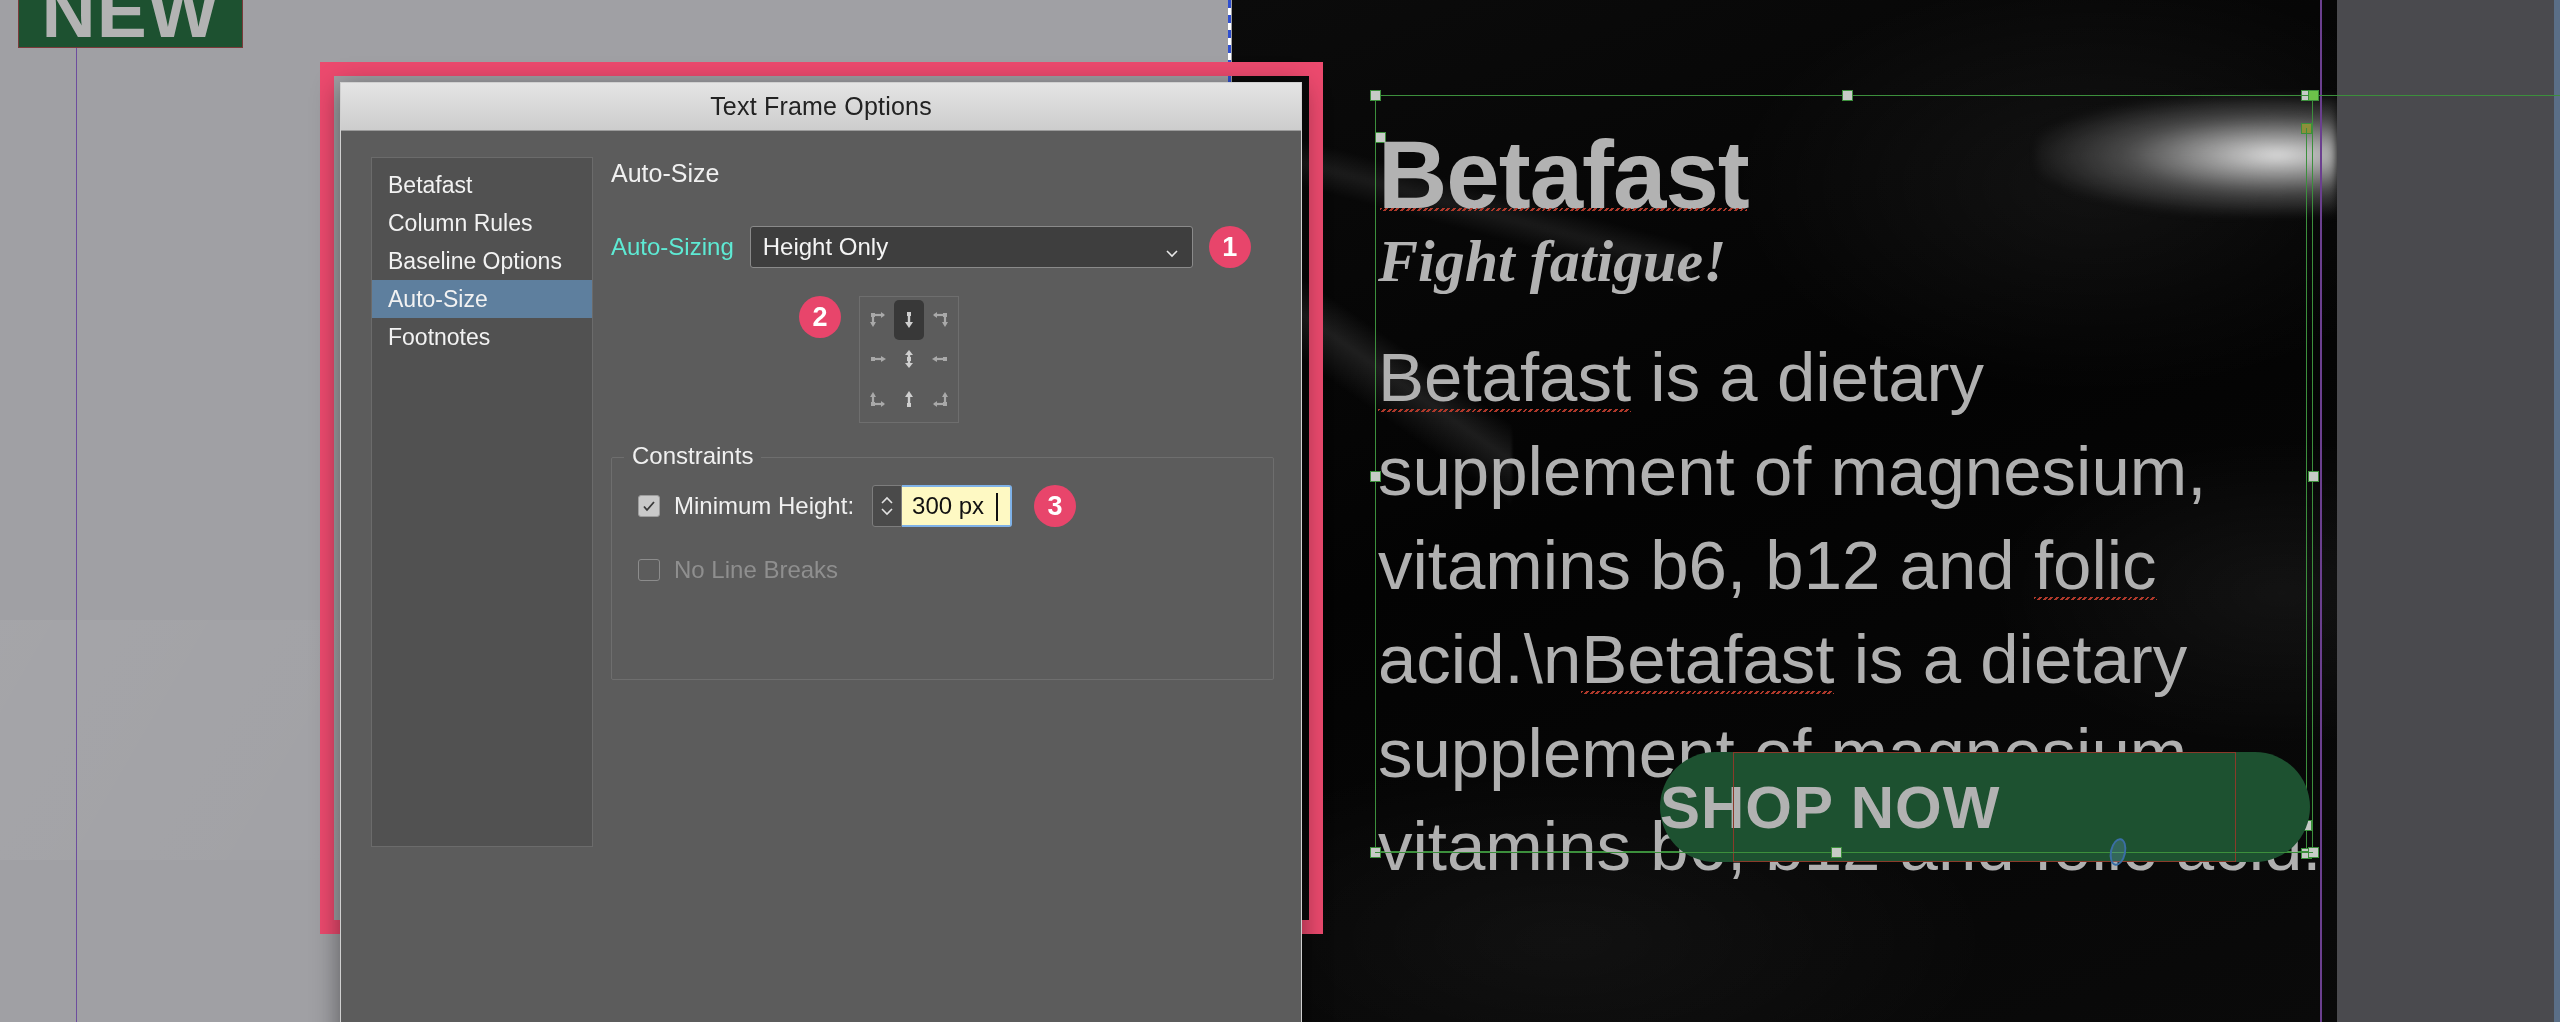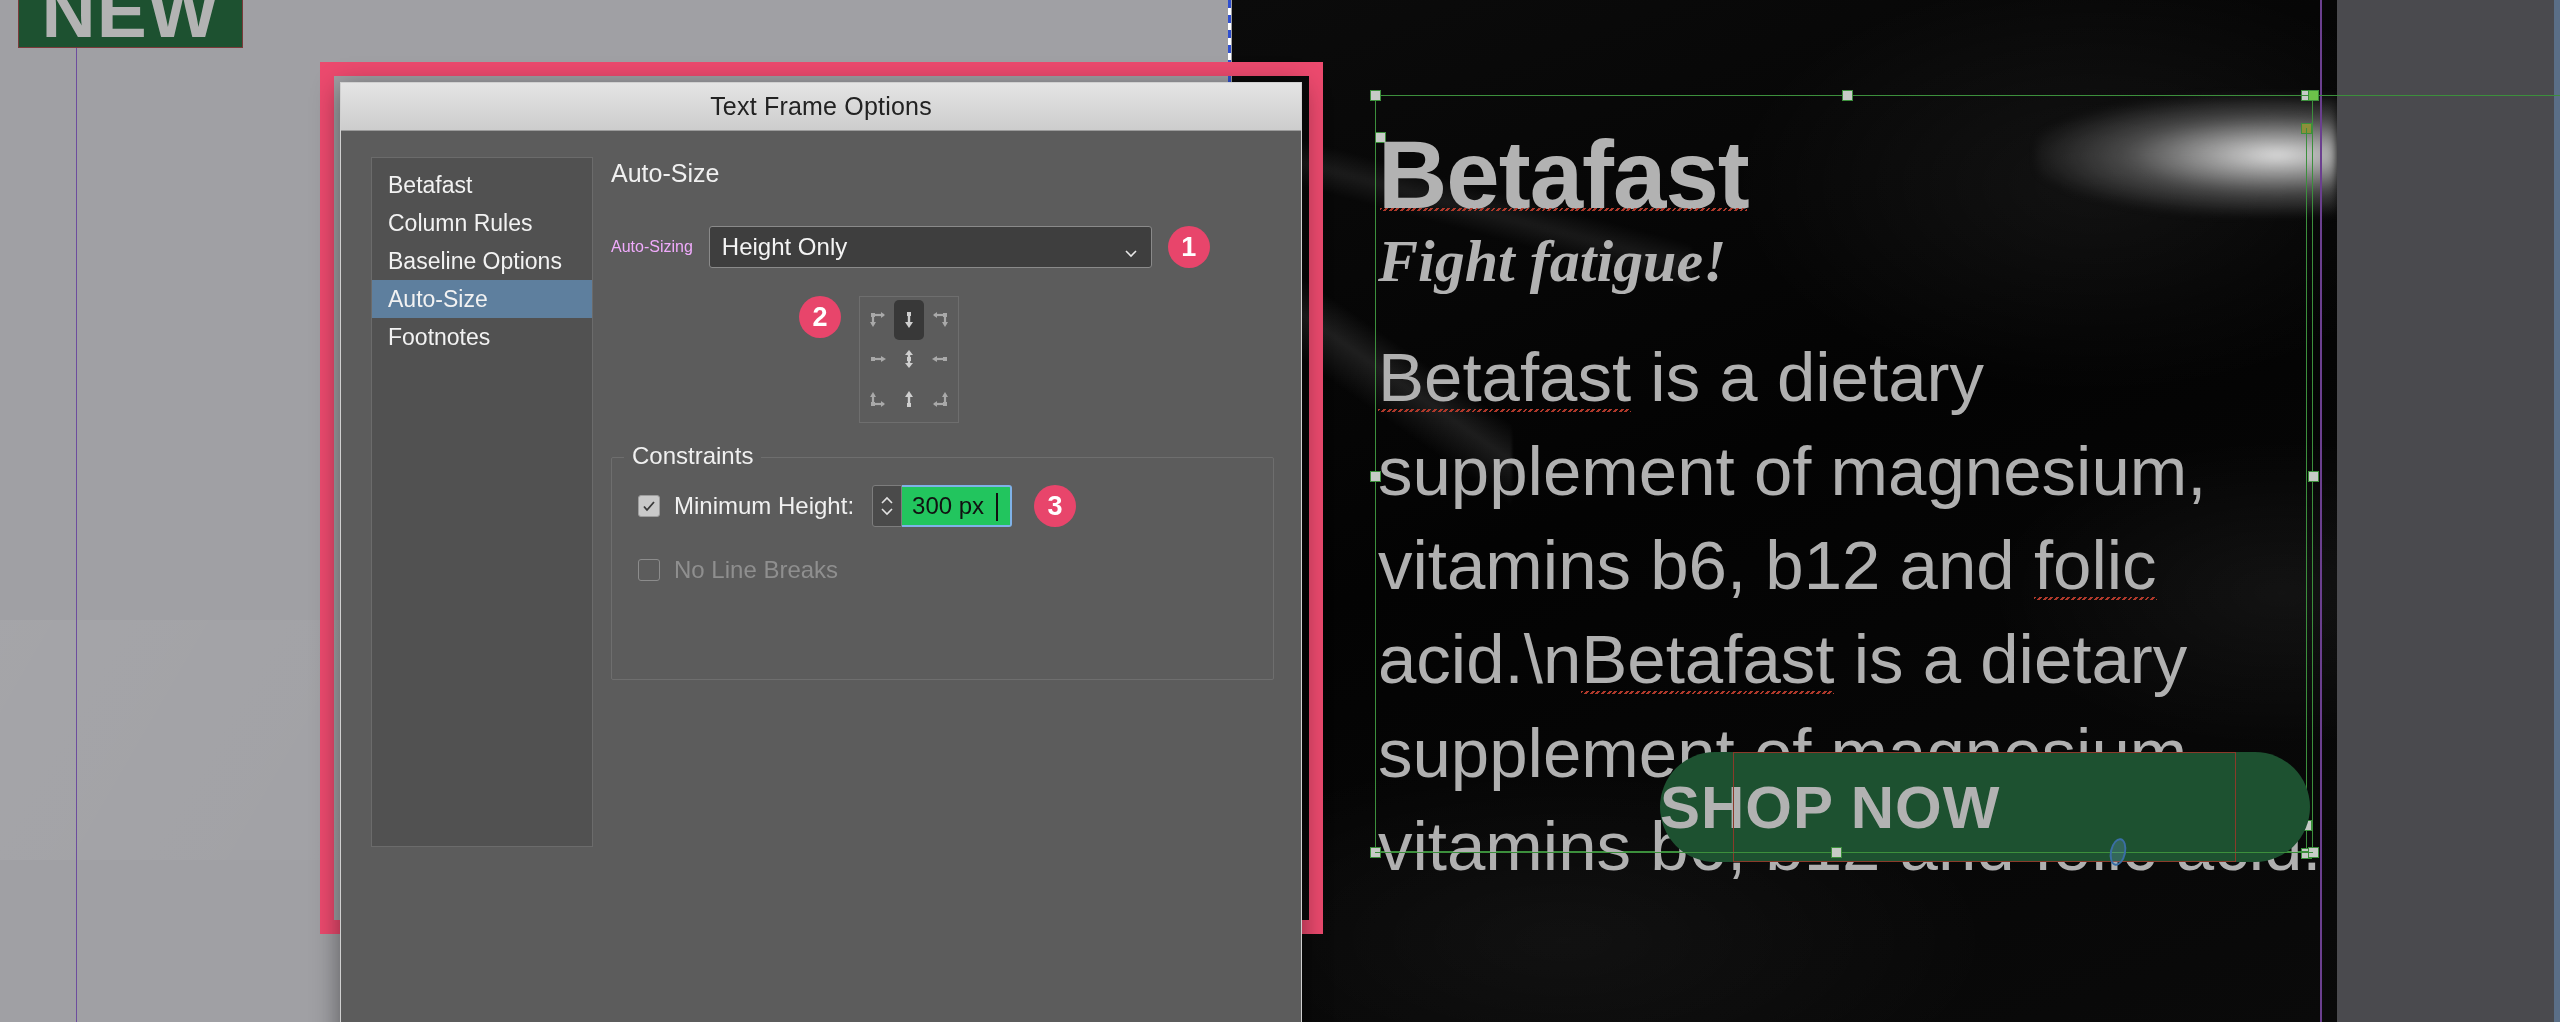--- a/index.html
+++ b/index.html
@@ -234,21 +234,21 @@
   
   .panel {
     flex: 1 1 auto; padding-left: 18px;
   }
   .panel-heading {
     color: #f0f0f0; font-size: 25px; margin-bottom: 38px; margin-top: 2px;
   }
   .row-autosizing {
     display: flex; align-items: center; gap: 16px; margin-bottom: 12px;
   }
-  .row-label { color: #f0abfc; font-size: 16px; white-space: nowrap; }
+  .row-label { color: #5eead4; font-size: 24px; white-space: nowrap; }
 
   .select-box {
     position: relative; width: 443px; height: 42px;
     background: #3e3e3e; border: 1px solid #8a8a8a; border-radius: 3px;
     display: flex; align-items: center; padding: 0 12px;
     color: #f4f4f4; font-size: 24px;
   }
   .chevron {
     position: absolute; right: 12px; top: 50%; transform: translateY(-50%);
     width: 16px; height: 16px;
@@ -308,21 +308,21 @@
   .stepper {
     width: 30px; height: 42px; background: #4a4a4a;
     border: 1px solid #7d7d7d; border-radius: 3px 0 0 3px;
     display: flex; flex-direction: column; align-items: center; justify-content: center;
     gap: 2px; margin-left: 18px;
   }
   .stepper.dim { background: #575757; border-color: #6b6b6b; }
   .stepper svg { display: block; }
 
   .num-field {
-    width: 110px; height: 42px; background: #22c55e;
+    width: 110px; height: 42px; background: #fef9c3;
     border: 2px solid #7fb2e8; border-left: none; border-radius: 0 3px 3px 0;
     display: flex; align-items: center; padding-left: 10px;
     color: #111; font-size: 24px; position: relative;
   }
   .caret {
     position: absolute; right: 12px; top: 6px; width: 2px; height: 28px;
     background: #111;
   }
   .num-field.dim {
     background: transparent; border: 1px solid #6b6b6b; border-left: none;

